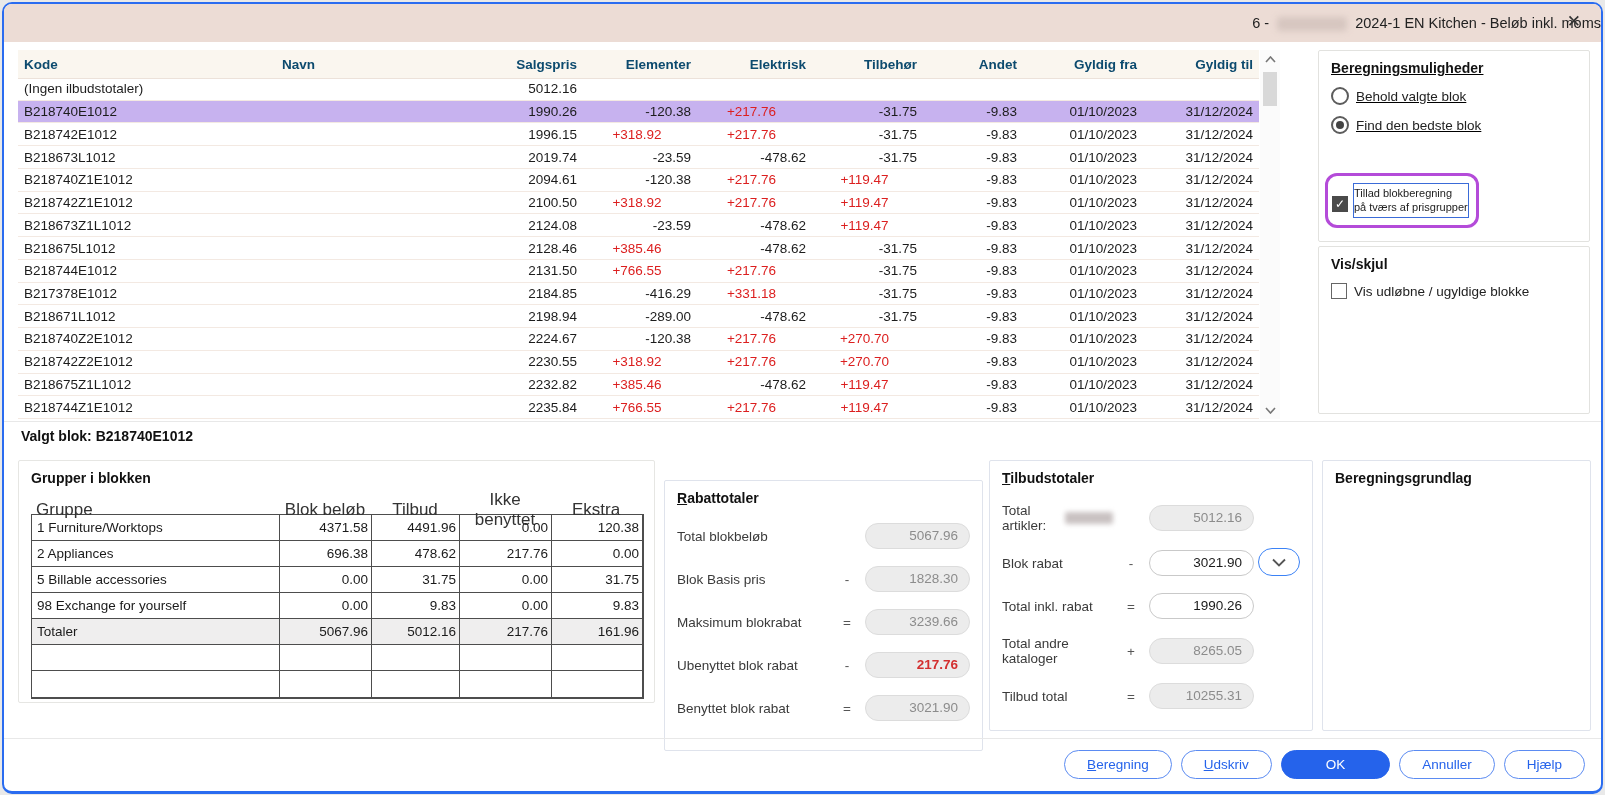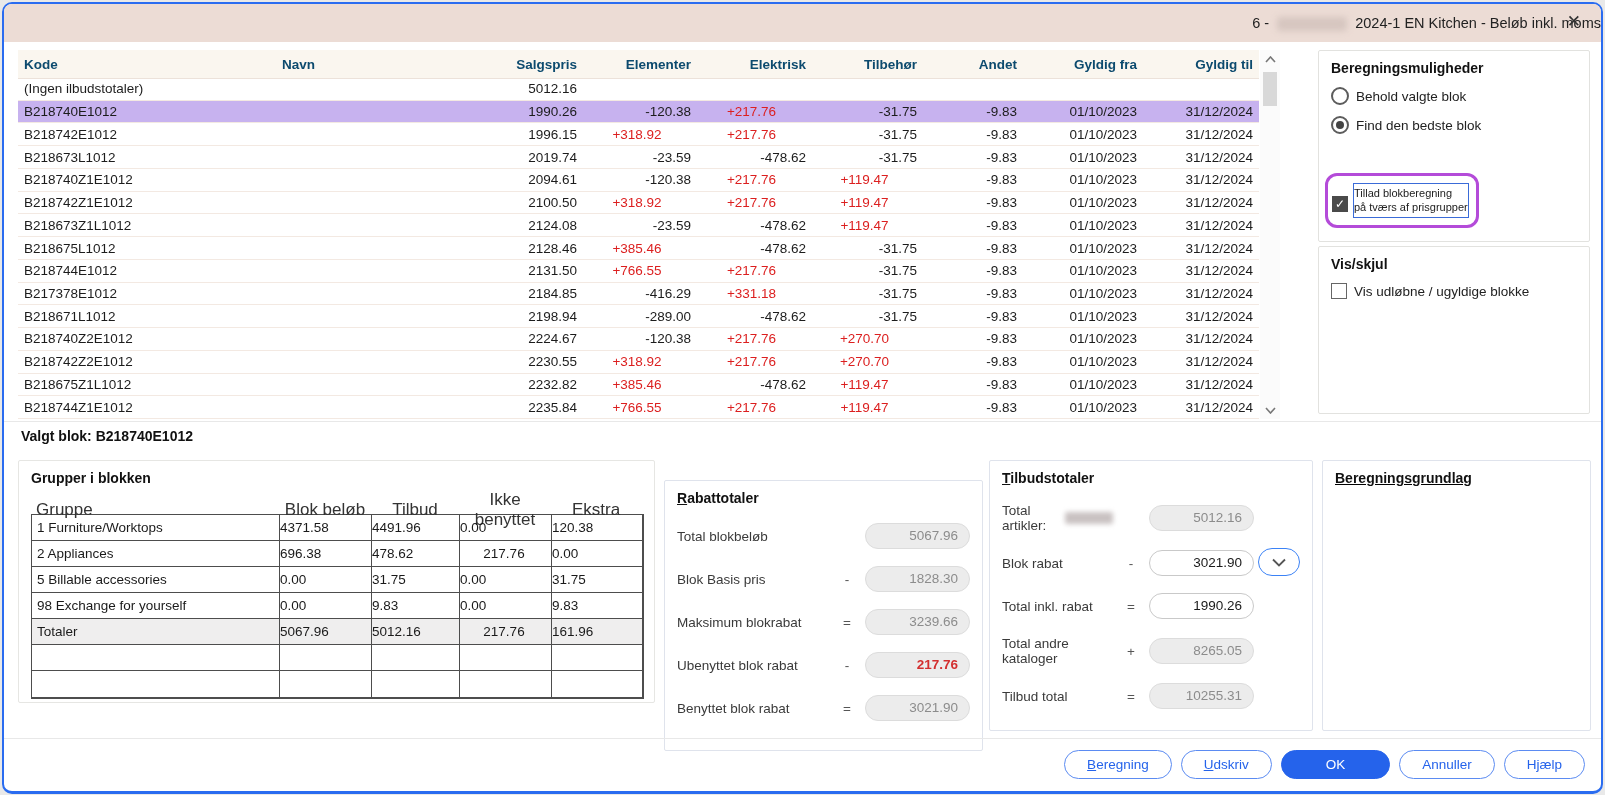--- a/index.html
+++ b/index.html
@@ -27,26 +27,26 @@
   .l{text-align:left;padding-left:6px;}
   .r{text-align:right;padding-right:6px;}
   .red{color:var(--red);text-align:center;}
   
   .vscroll{position:absolute;left:1256px;top:46px;width:20px;height:369px;background:#fbfbfb;}
   .vscroll .arrow{position:absolute;left:0;width:20px;height:18px;display:flex;align-items:center;justify-content:center;cursor:pointer;}
   .vscroll .thumb{position:absolute;left:3px;top:22px;width:14px;height:34px;background:#d8d8d8;cursor:pointer;}
   
   .gbox{position:absolute;border:1px solid #e2e2df;border-radius:2px;background:#fff;padding:9px 12px;box-sizing:border-box;}
   .gbox h3{margin:0 0 4px 0;font-size:14px;color:#111;}
-  #panel-options{left:1314px;top:46px;width:272px;height:192px;}
+  #panel-options{left:1314px;top:46px;width:272px;height:192px;text-decoration:underline;}
   #panel-visibility{left:1314px;top:242px;width:272px;height:168px;}
   #panel-groups{left:14px;top:456px;width:637px;height:243px;border-color:#e6e6e3;}
   #panel-rabat{left:660px;top:476px;width:319px;height:271px;border-color:#dfe3ec;}
   #panel-tilbud{left:985px;top:456px;width:324px;height:271px;border-color:#dfe3ec;}
-  #panel-basis{left:1318px;top:456px;width:269px;height:271px;border-color:#dfe3ec;text-decoration:underline;}
+  #panel-basis{left:1318px;top:456px;width:269px;height:271px;border-color:#dfe3ec;}
   
   .opt{display:flex;align-items:center;gap:7px;margin-top:11px;font-size:13.5px;color:#222;cursor:pointer;}
   .radio{width:14px;height:14px;border:2px solid #5c5c5c;border-radius:50%;flex:none;position:relative;background:#fff;}
   .radio.sel::after{content:"";position:absolute;left:3px;top:3px;width:8px;height:8px;border-radius:50%;background:#444;}
   .checkbox{width:14px;height:14px;border:1.5px solid #666;background:#fff;flex:none;
     font-size:12px;line-height:14px;text-align:center;color:#fff;}
   .checkbox.on{background:#4a4a4a;border-color:#4a4a4a;}
   
   .annot{position:absolute;left:6px;top:122px;border:3px solid var(--annot);border-radius:12px;
     padding:7px 7px 7px 4px;display:flex;align-items:flex-start;gap:5px;background:#fff;}
@@ -60,21 +60,21 @@
   #groups-head{font-size:17px;color:#333;height:24px;align-items:center;margin-top:3px;}
   #groups-head .c0{text-align:left;padding-left:5px;}
   #groups-head .cn{text-align:center;}
   #groups-body{border:1px solid #4d4d4d;border-right-width:2px;border-bottom-width:2px;width:610px;}
   .grow{height:26px;}
   .grow>div{border-right:1px solid #4d4d4d;border-bottom:1px solid #4d4d4d;font-size:13.5px;color:#1a1a1a;
     line-height:26px;white-space:nowrap;overflow:hidden;}
   .grow>div:last-child{border-right:none;}
   .grow:last-child>div{border-bottom:none;}
   .grow .c0{padding-left:5px;}
-  .grow .num{padding-right:3px;}
+  .grow .num{text-align:right;padding-right:3px;}
   .grow.total>div{background:#efeeee;}
   
   .totrow{position:relative;display:flex;align-items:center;margin-top:17px;font-size:13.5px;color:#3a3a3a;gap:10px;}
   .totrow .lab{flex:1;display:flex;align-items:center;}
   .totrow .op{width:16px;text-align:center;color:#555;flex:none;}
   .pill{flex:none;width:92px;height:24px;border-radius:13px;font-size:13.5px;line-height:24px;
     text-align:right;padding-right:11px;box-sizing:content-box;}
   .pill.gray{background:#ececec;border:1px solid #dcdcdc;color:#8c8c8c;}
   .pill.white{background:#fff;border:1px solid #c9c9c9;color:#1a1a1a;}
   .pill .redv,.pill.redv{color:#d32f2f;font-weight:600;}

